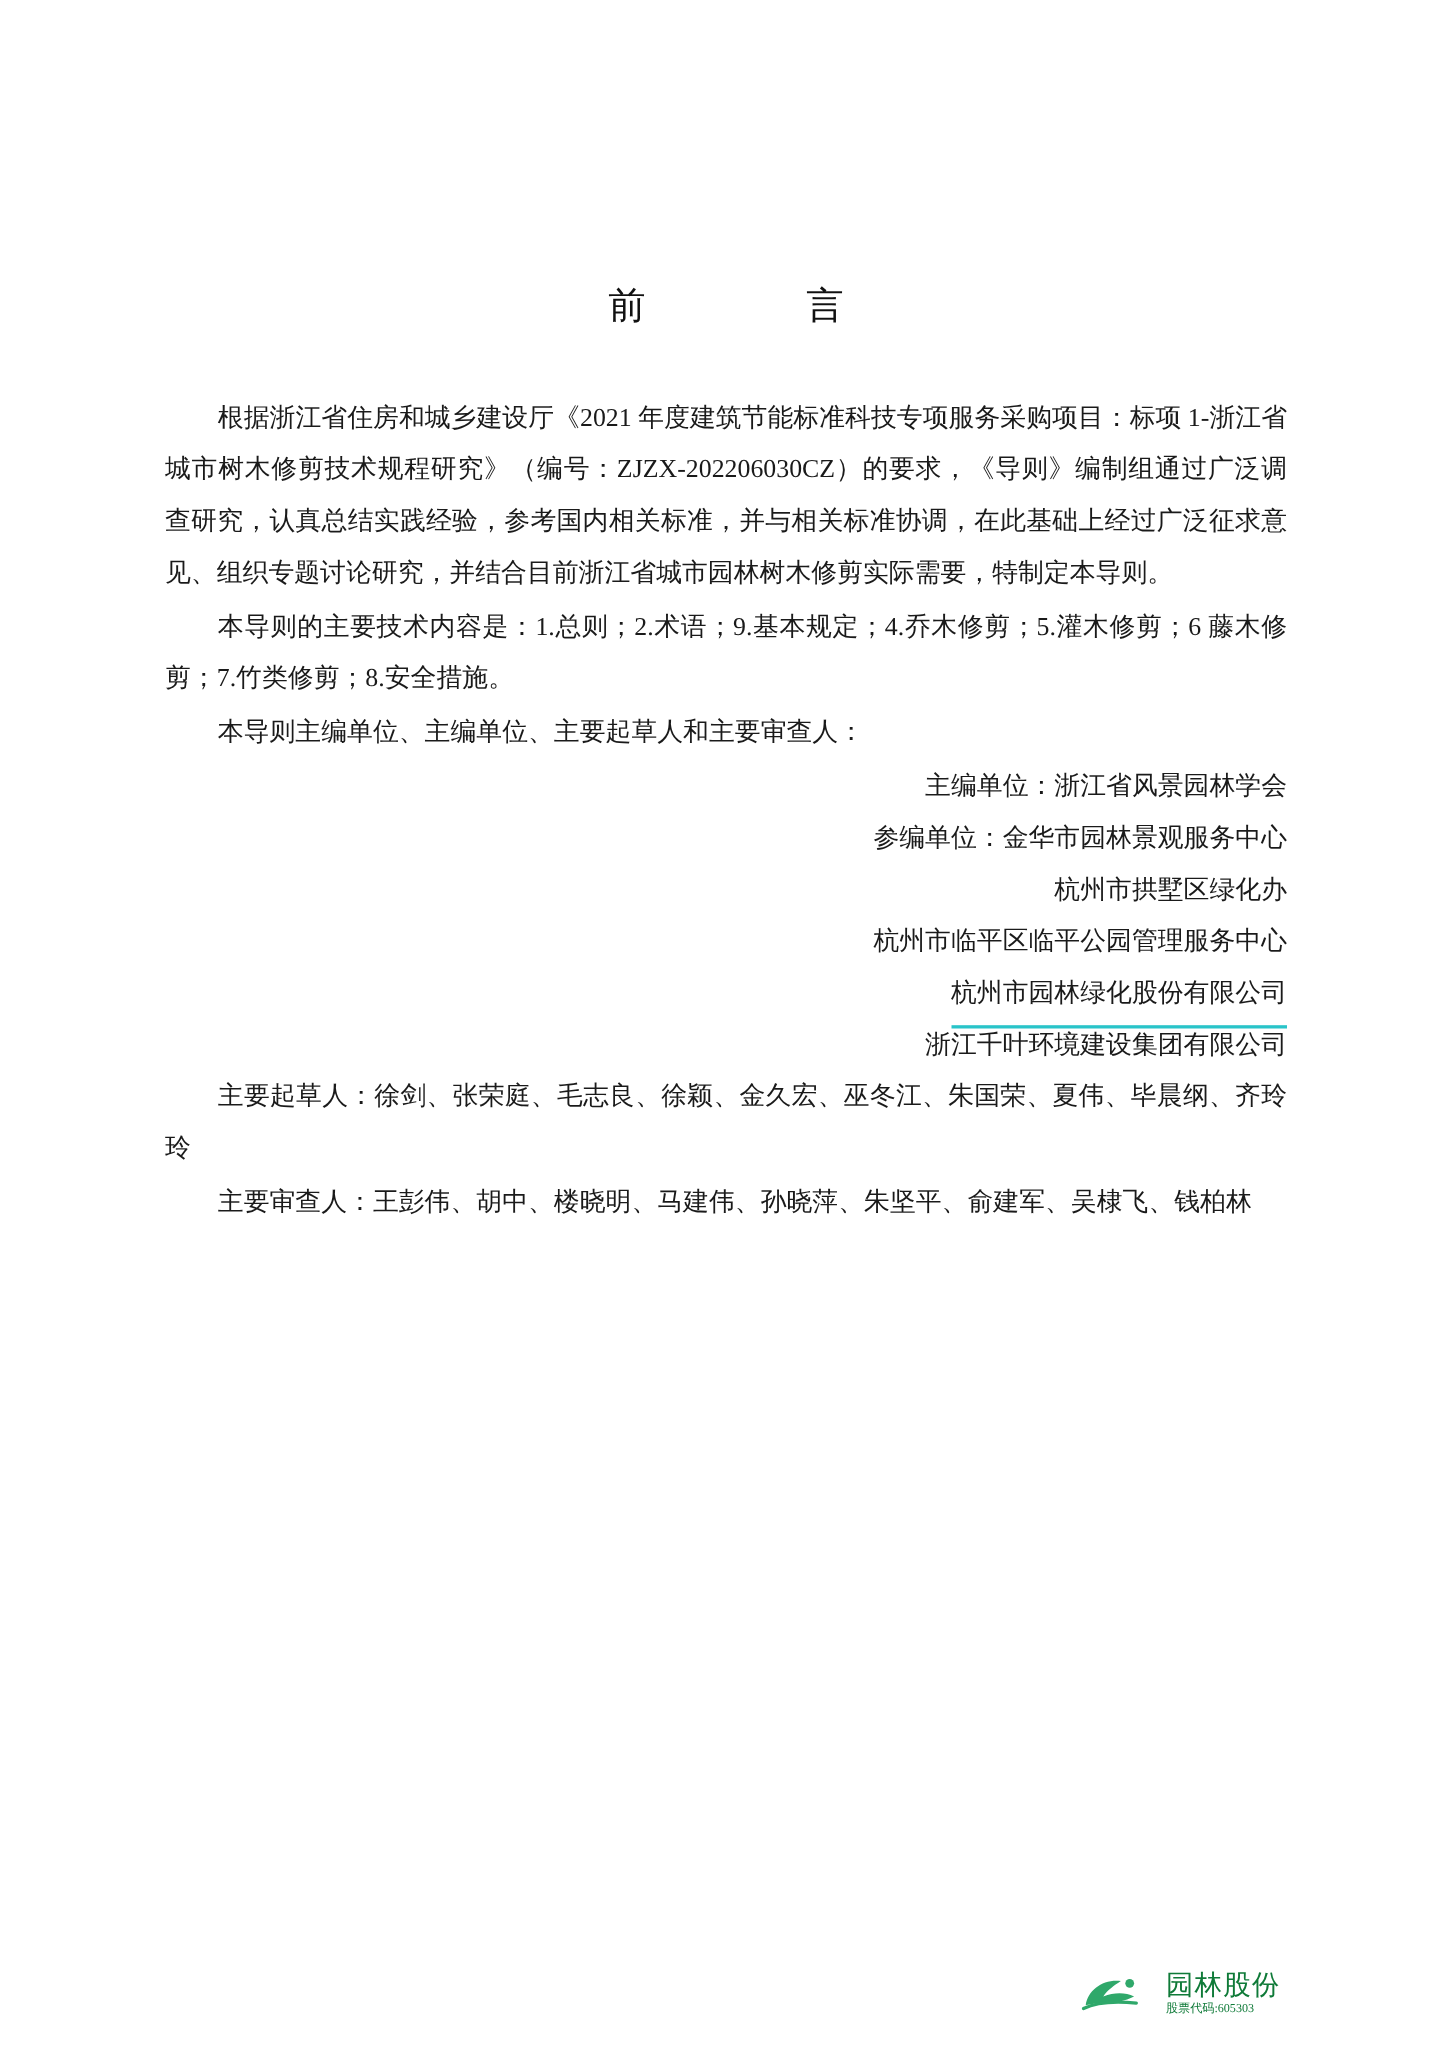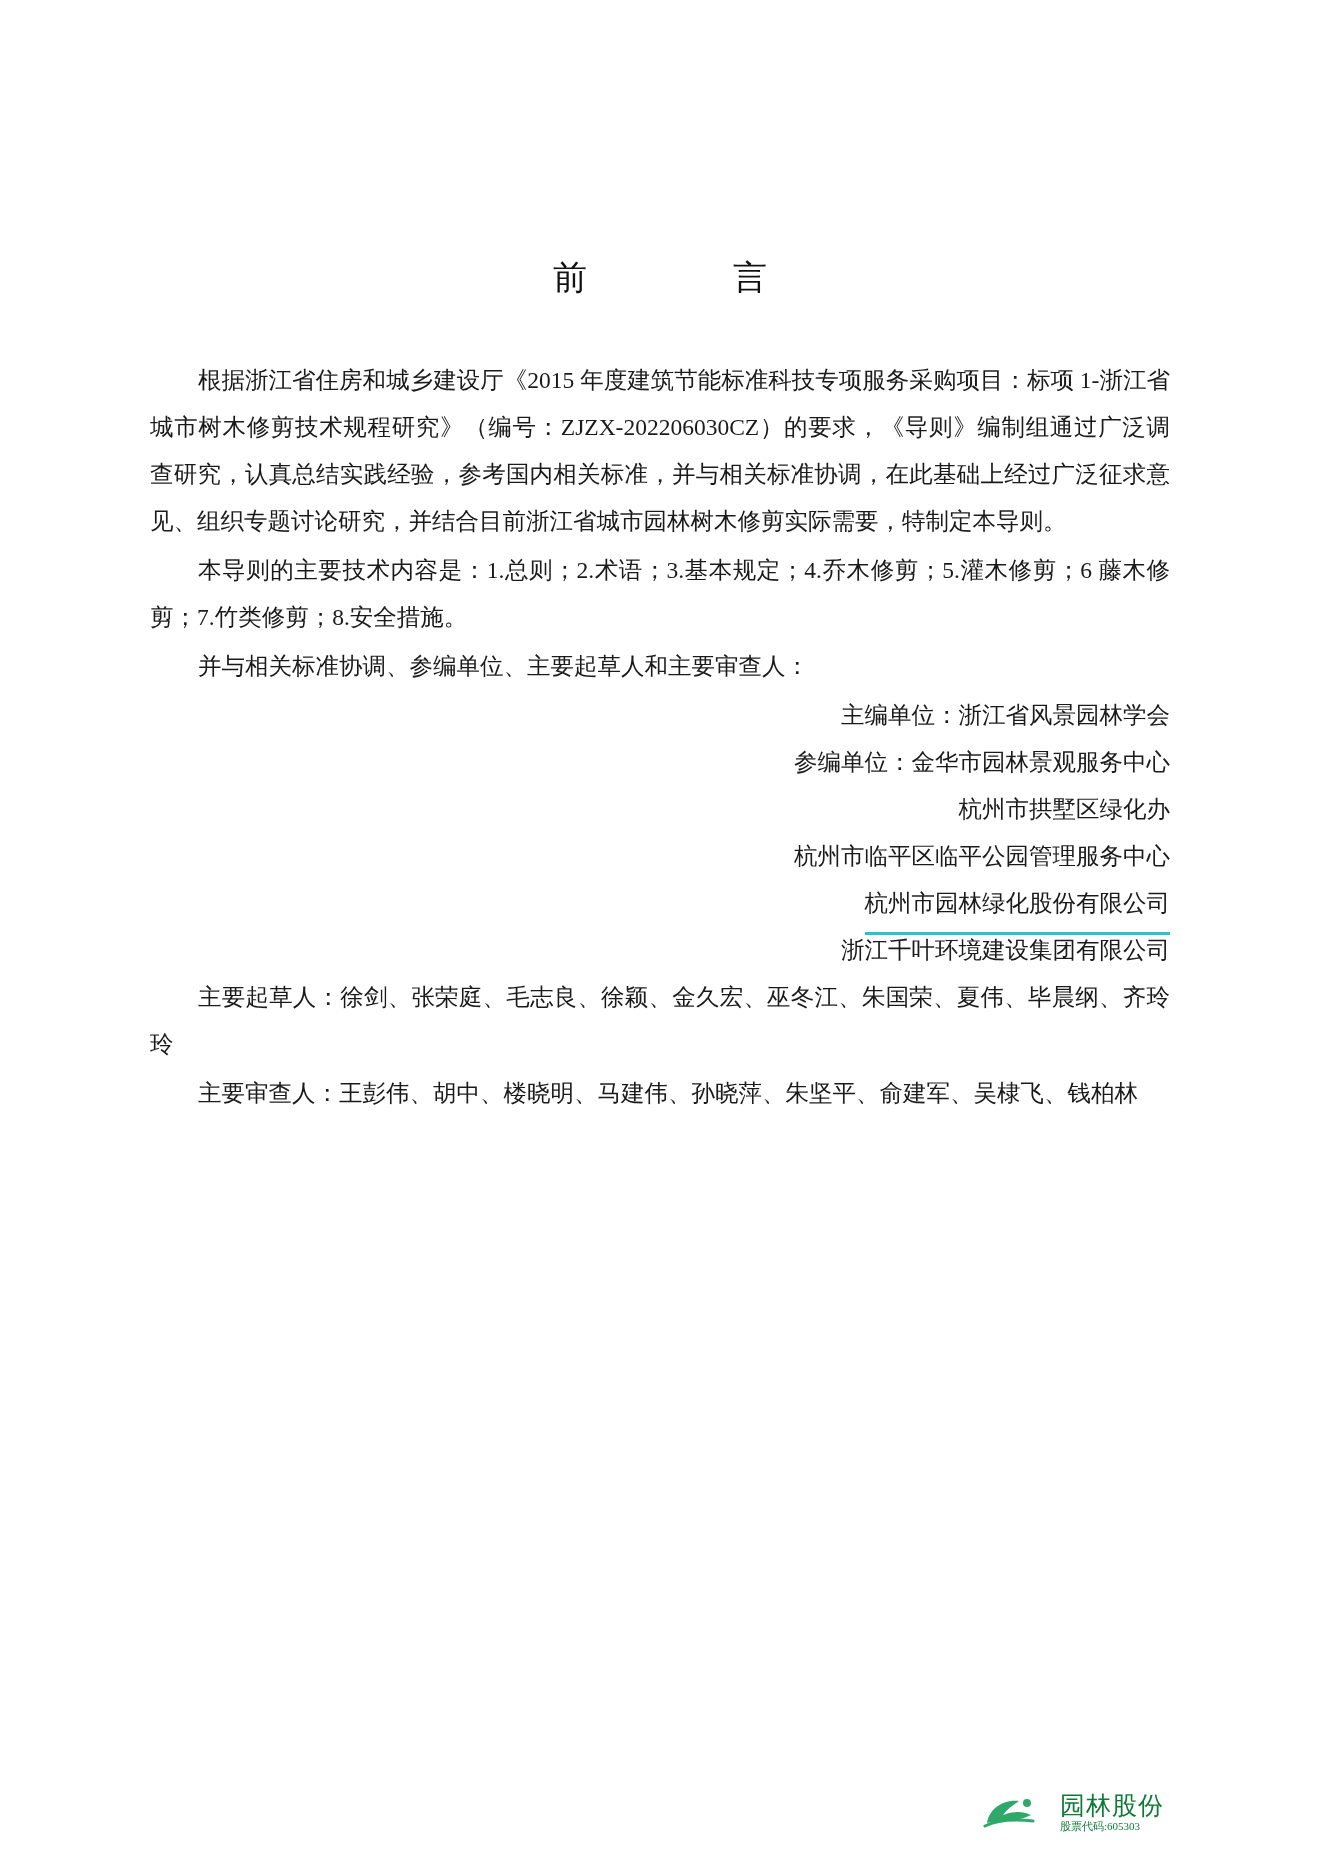--- a/index.html
+++ b/index.html
@@ -96,26 +96,26 @@
 </style>
 </head>
 <body>
 
 <div class="page">
 
   <div class="content">
 
     <h1 class="doc-title">前　　言</h1>
 
-    <p class="para">根据浙江省住房和城乡建设厅《2015 年度建筑节能标准科技专项服务采购项目：标项 1-浙江省城市树木修剪技术规程研究》（编号：ZJZX-202206030CZ）的要求，《导则》编制组通过广泛调查研究，认真总结实践经验，参考国内相关标准，并与相关标准协调，在此基础上经过广泛征求意见、组织专题讨论研究，并结合目前浙江省城市园林树木修剪实际需要，特制定本导则。</p>
+    <p class="para">根据浙江省住房和城乡建设厅《2021 年度建筑节能标准科技专项服务采购项目：标项 1-浙江省城市树木修剪技术规程研究》（编号：ZJZX-202206030CZ）的要求，《导则》编制组通过广泛调查研究，认真总结实践经验，参考国内相关标准，并与相关标准协调，在此基础上经过广泛征求意见、组织专题讨论研究，并结合目前浙江省城市园林树木修剪实际需要，特制定本导则。</p>
 
-    <p class="para">本导则的主要技术内容是：1.总则；2.术语；3.基本规定；4.乔木修剪；5.灌木修剪；6 藤木修剪；7.竹类修剪；8.安全措施。</p>
+    <p class="para">本导则的主要技术内容是：1.总则；2.术语；9.基本规定；4.乔木修剪；5.灌木修剪；6 藤木修剪；7.竹类修剪；8.安全措施。</p>
 
 
-    <p class="para">并与相关标准协调、参编单位、主要起草人和主要审查人：</p>
+    <p class="para">本导则主编单位、主编单位、主要起草人和主要审查人：</p>
 
     <p class="unit-line">主编单位：浙江省风景园林学会</p>
 
     <p class="unit-line">参编单位：金华市园林景观服务中心</p>
 
     <p class="unit-line sub">杭州市拱墅区绿化办</p>
     <p class="unit-line sub">杭州市临平区临平公园管理服务中心</p>
     <p class="unit-line sub"><span class="hl-underline">杭州市园林绿化股份有限公司</span></p>
     <p class="unit-line sub">浙江千叶环境建设集团有限公司</p>
 

